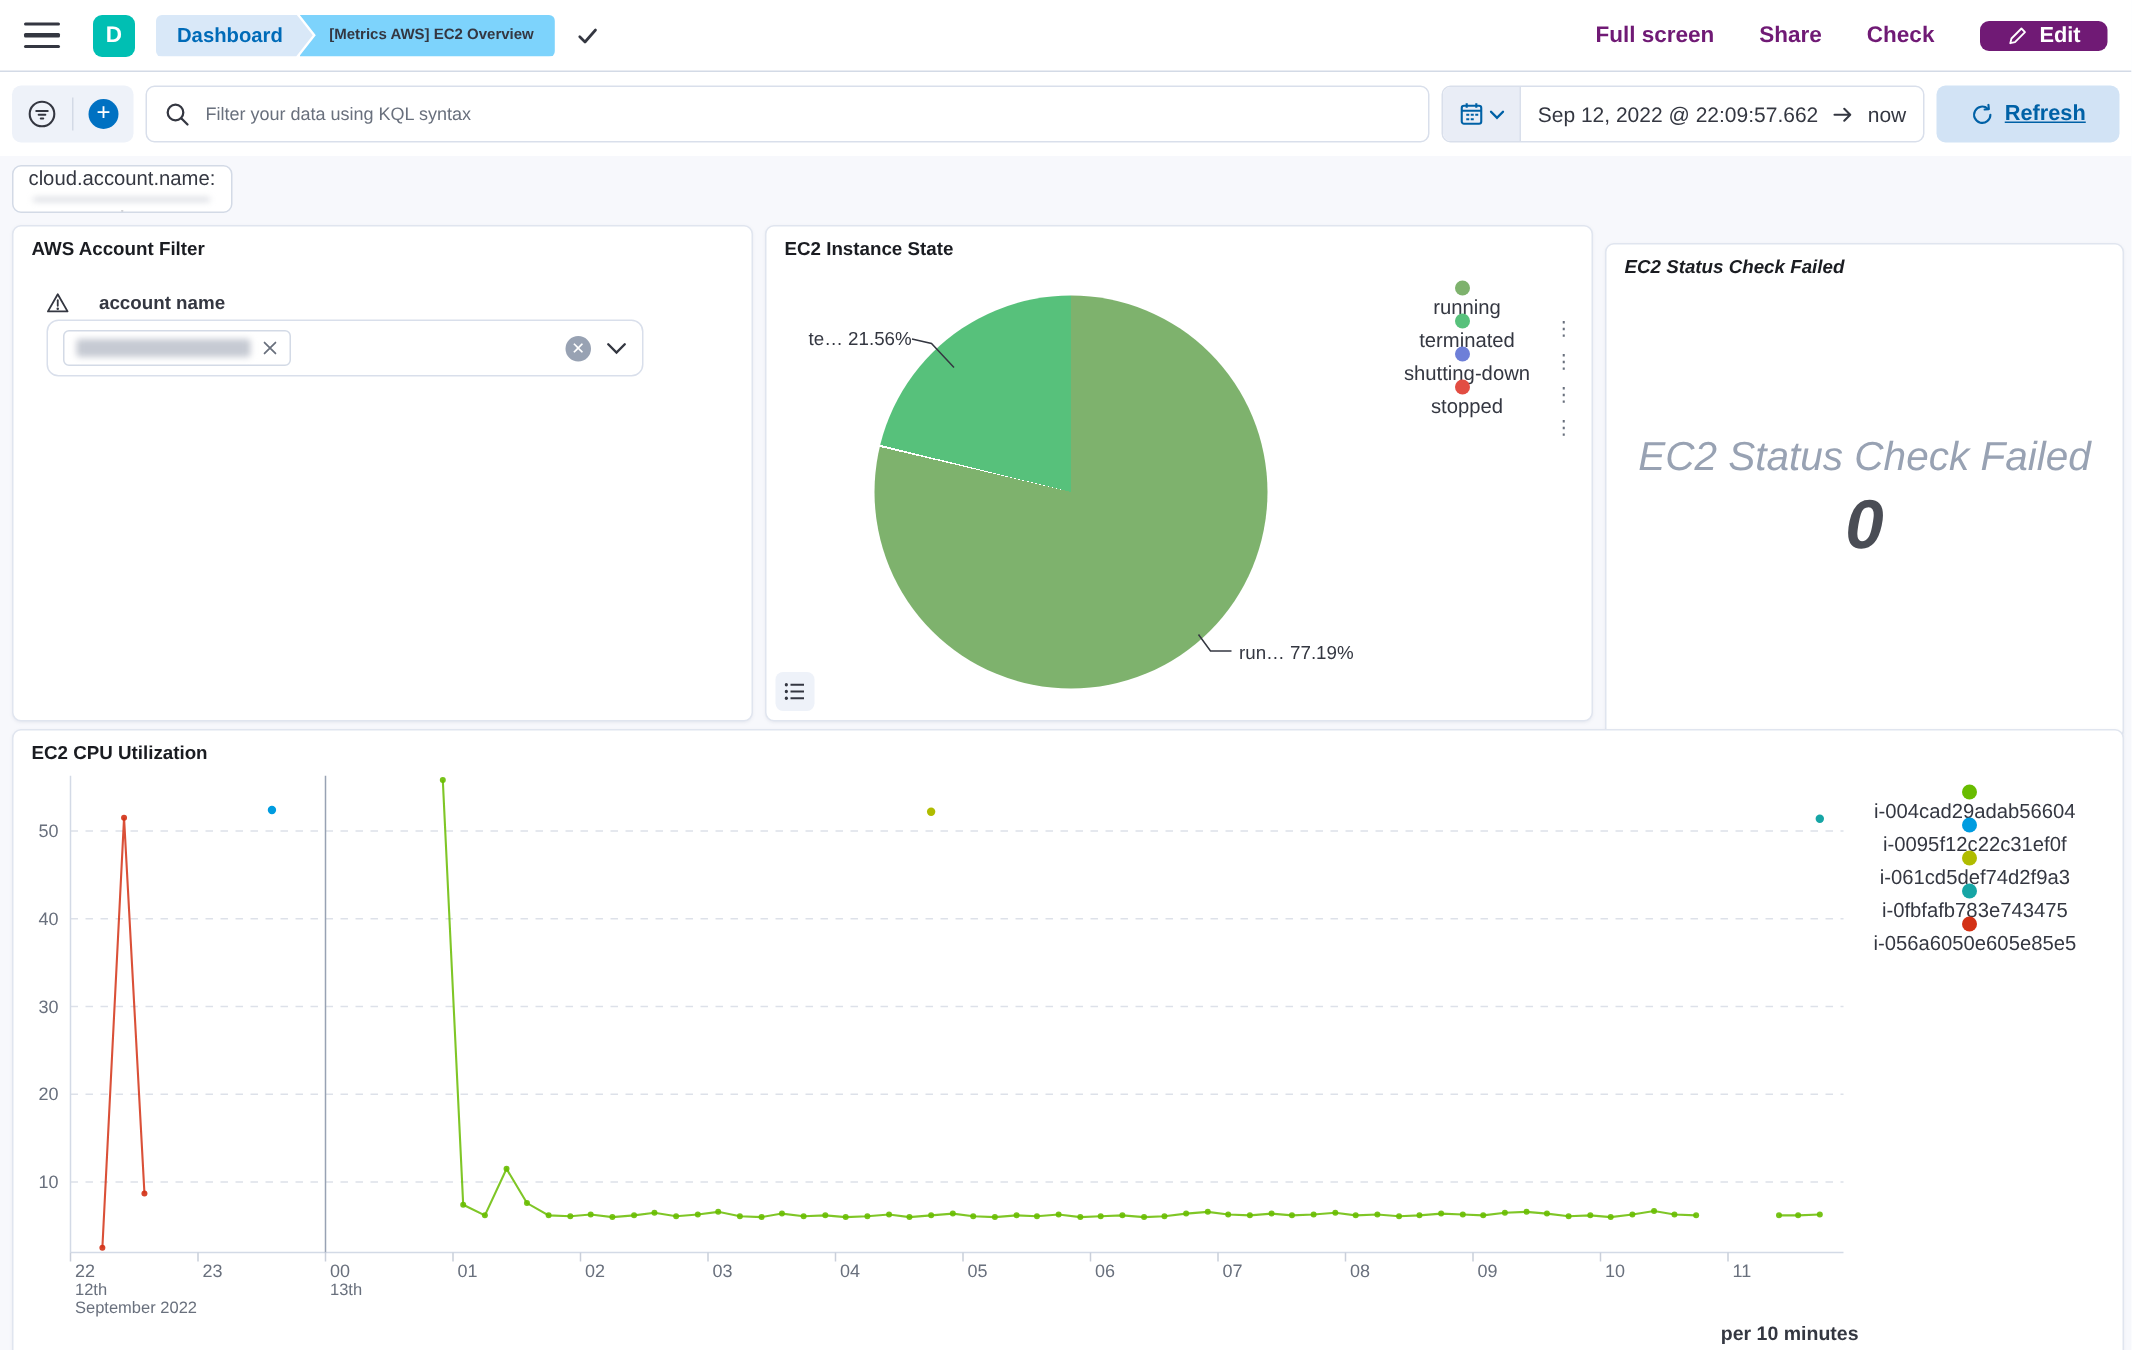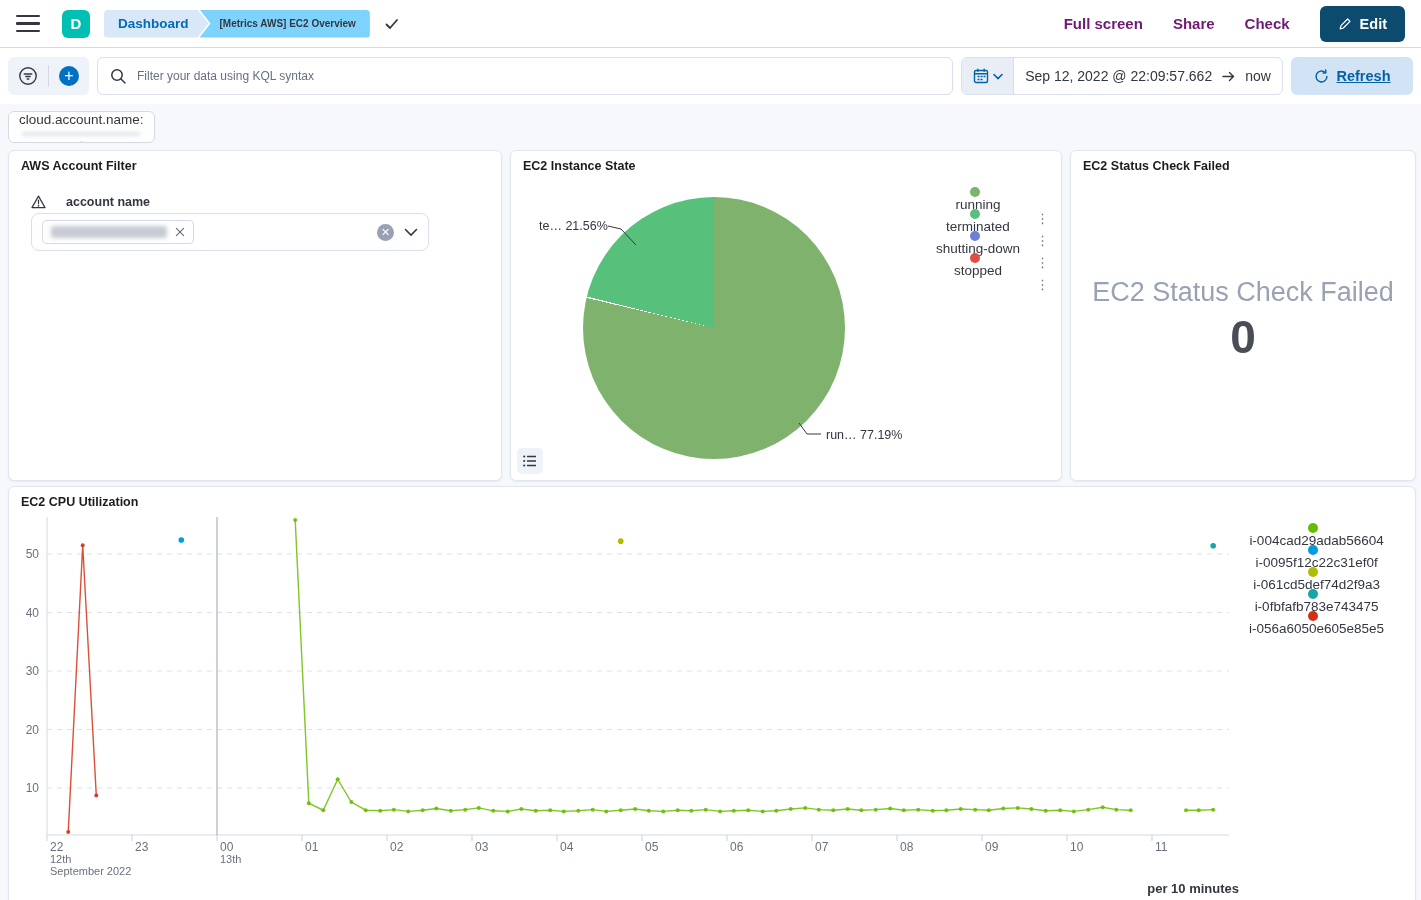--- a/index.html
+++ b/index.html
@@ -18,21 +18,21 @@
     display:flex; align-items:center; padding:0 20px 0 14px;
     clip-path:polygon(0 0, calc(100% - 11px) 0, 100% 50%, calc(100% - 11px) 100%, 0 100%);
     border-radius:4px 0 0 4px; }
   .crumb2 { background:#7dd3fc; color:#343741; font-weight:600; font-size:10px; height:28px;
     display:flex; align-items:center; padding:0 14px 0 20px; margin-left:-9px;
     clip-path:polygon(0 0, 100% 0, 100% 100%, 0 100%, 11px 50%);
     border-radius:0 4px 4px 0; }
   .check-icon { margin-left:14px; }
   .nav-right { margin-left:auto; display:flex; align-items:center; gap:30px; padding-right:8px; }
   .nav-link { color:#701a75; font-weight:600; font-size:15px; cursor:pointer; text-decoration:none; }
-  .edit-btn { background:#0c4a6e; color:#fff; border:none; border-radius:6px; height:36px;
+  .edit-btn { background:#701a75; color:#fff; border:none; border-radius:6px; height:20px;
     padding:0 18px; font-size:14.5px; font-weight:600; display:flex; align-items:center; gap:8px;
     cursor:pointer; font-family:inherit; }
 
   
   .querybar { background:#fff; padding:9px 8px 9px 8px; display:flex; gap:8px; align-items:center; }
   .filter-group { background:#eef2f9; border-radius:6px; height:38px; display:flex; align-items:center; }
   .fg-btn { width:40px; height:38px; display:flex; align-items:center; justify-content:center; cursor:pointer; }
   .fg-divider { width:1px; height:22px; background:#d3dae6; }
   .plus-circle { width:20px; height:20px; border-radius:50%; background:#0071c2; color:#fff;
     display:flex; align-items:center; justify-content:center; font-size:16px; line-height:1; }
@@ -85,21 +85,21 @@
   .pie-lines { position:absolute; left:0; top:0; width:552px; height:331px; pointer-events:none; }
   .pie-legend { position:absolute; right:10px; top:36px; width:146px; }
   .legend-row { display:flex; align-items:center; height:22px; font-size:13.5px; color:#343741; cursor:pointer;flex-direction:column; }
   .legend-dot { width:10px; height:10px; border-radius:50%; margin-right:7px; flex:0 0 auto; }
   .legend-menu { margin-left:auto; color:#69707d; font-size:13px; letter-spacing:0; cursor:pointer;
     line-height:1; padding:0 2px; }
   .legend-toggle { position:absolute; left:6px; bottom:6px; width:26px; height:26px; border-radius:5px;
     background:#eef2f9; display:flex; align-items:center; justify-content:center; cursor:pointer; }
 
   
-  .p-status { left:1070px; top:0; width:346px; height:331px; }
+  .p-status { left:1070px; top:12px; width:346px; height:331px;font-style:italic; }
   .metric-wrap { position:absolute; left:0; top:126px; width:100%; text-align:center; }
   .metric-label { font-size:27px; color:#98a2b3; }
   .metric-value { font-size:46px; font-weight:bold; color:#4a4d55; margin-top:2px; }
 
   
   .p-cpu { left:8px; top:336px; width:1408px; height:420px; }
   .cpu-svg { position:absolute; left:0; top:30px; }
   .cpu-legend { position:absolute; left:1240px; top:36px; }
   .cpu-legend .legend-row { height:22px; }
   .cpu-xlabel { position:absolute; left:0; top:394px; width:1230px; text-align:right;

